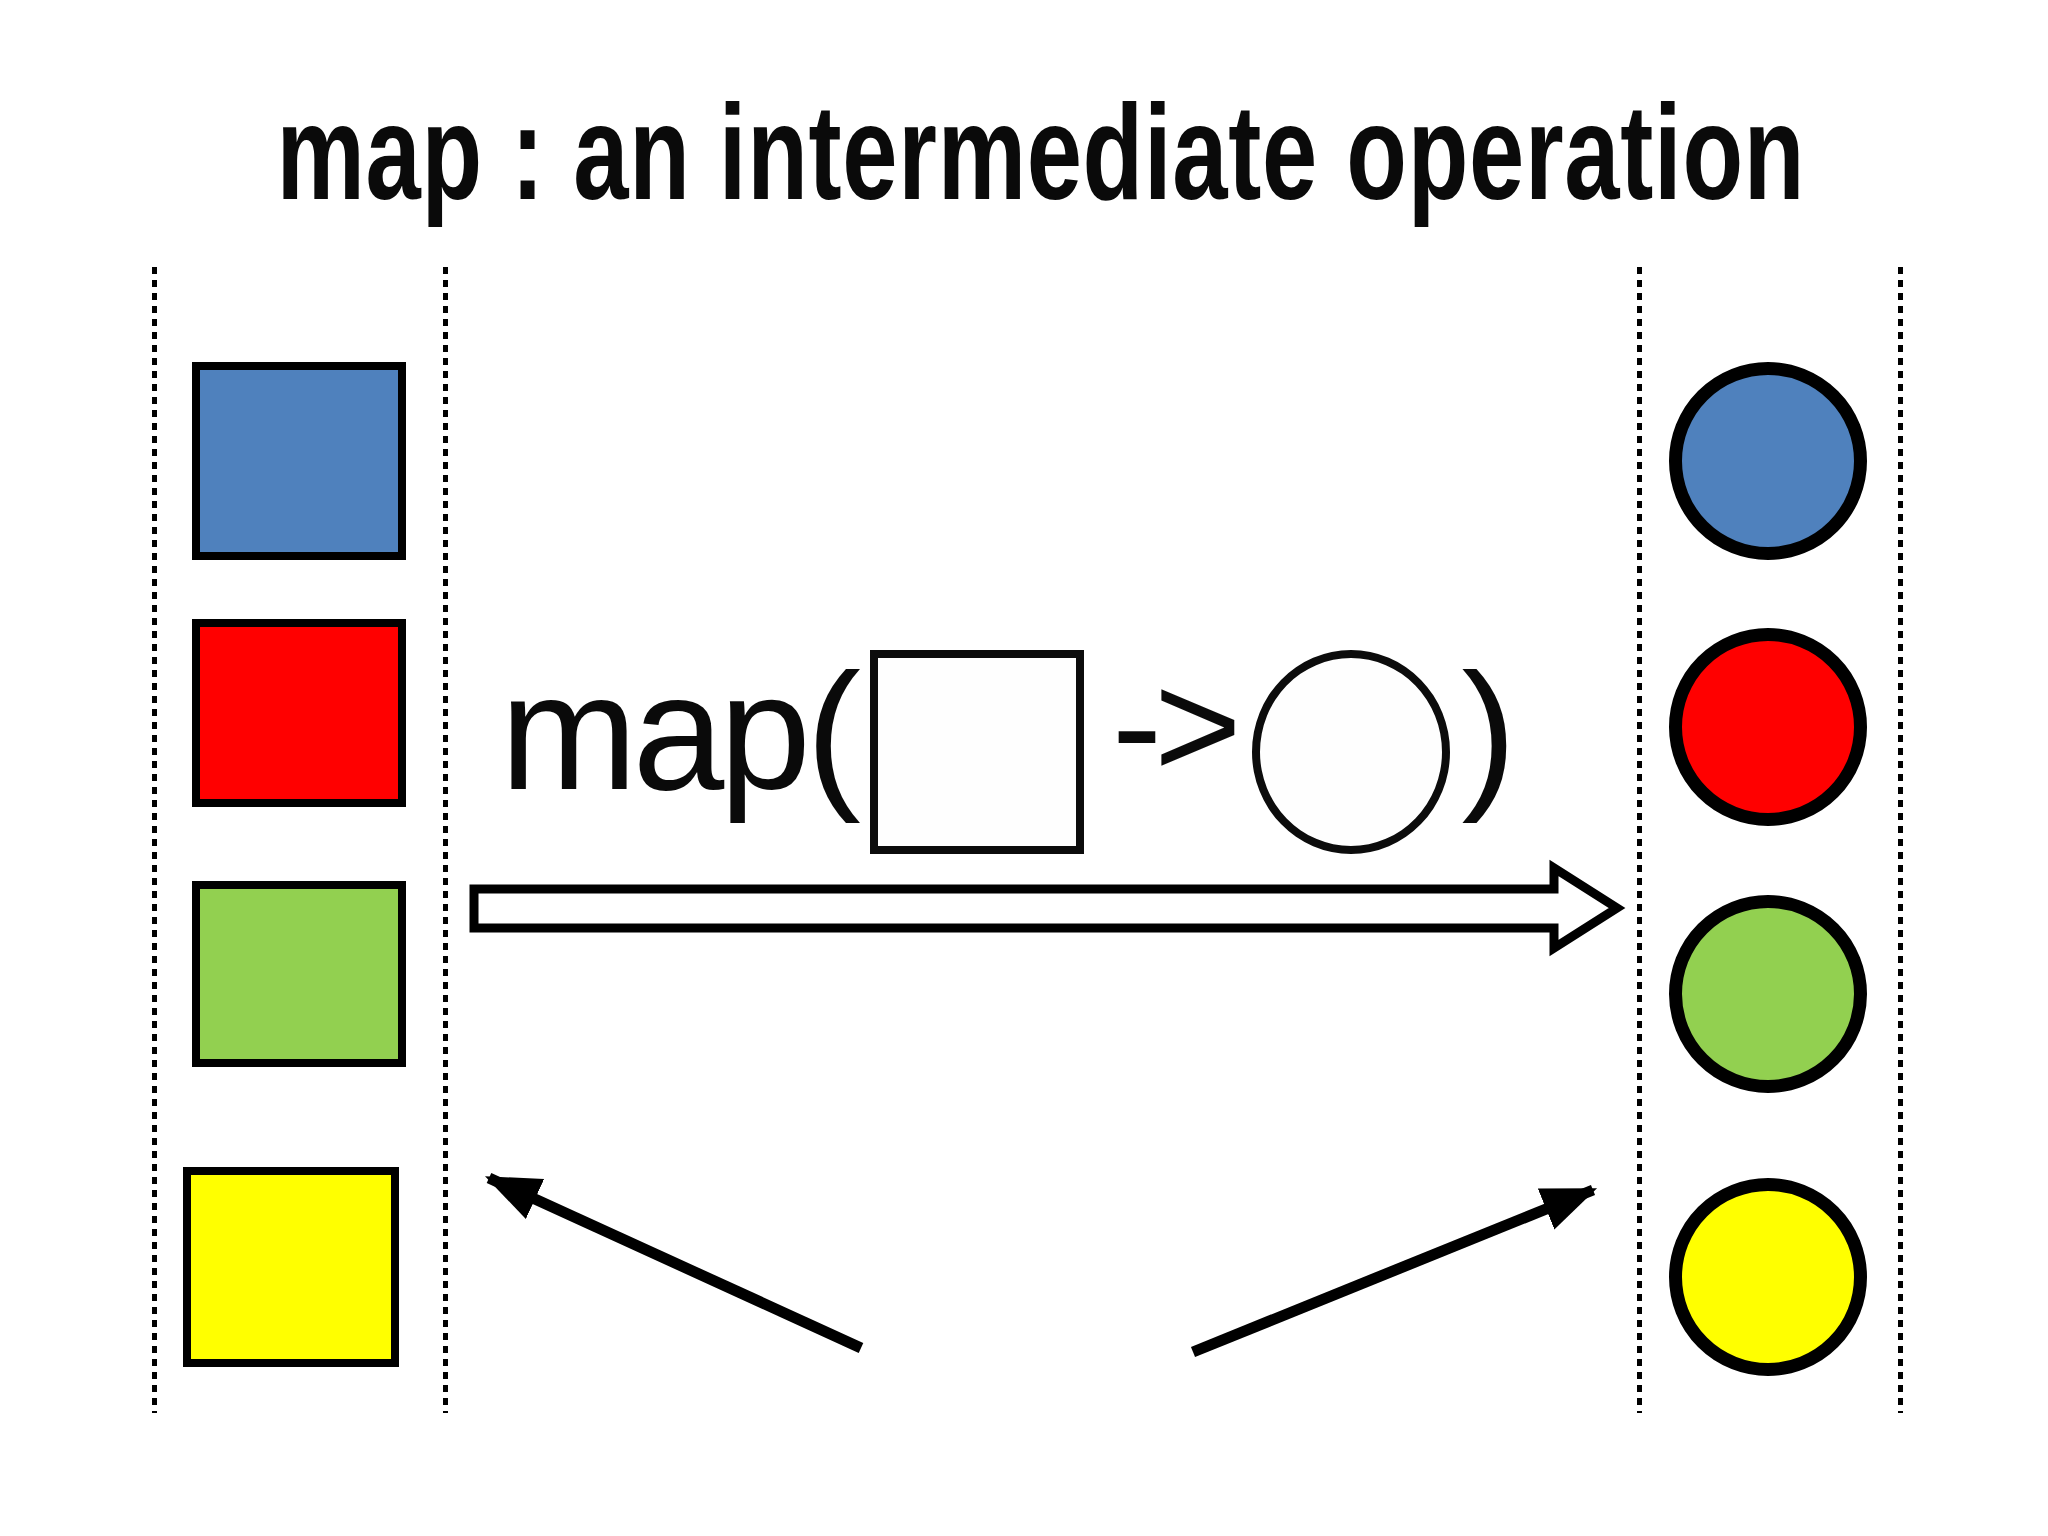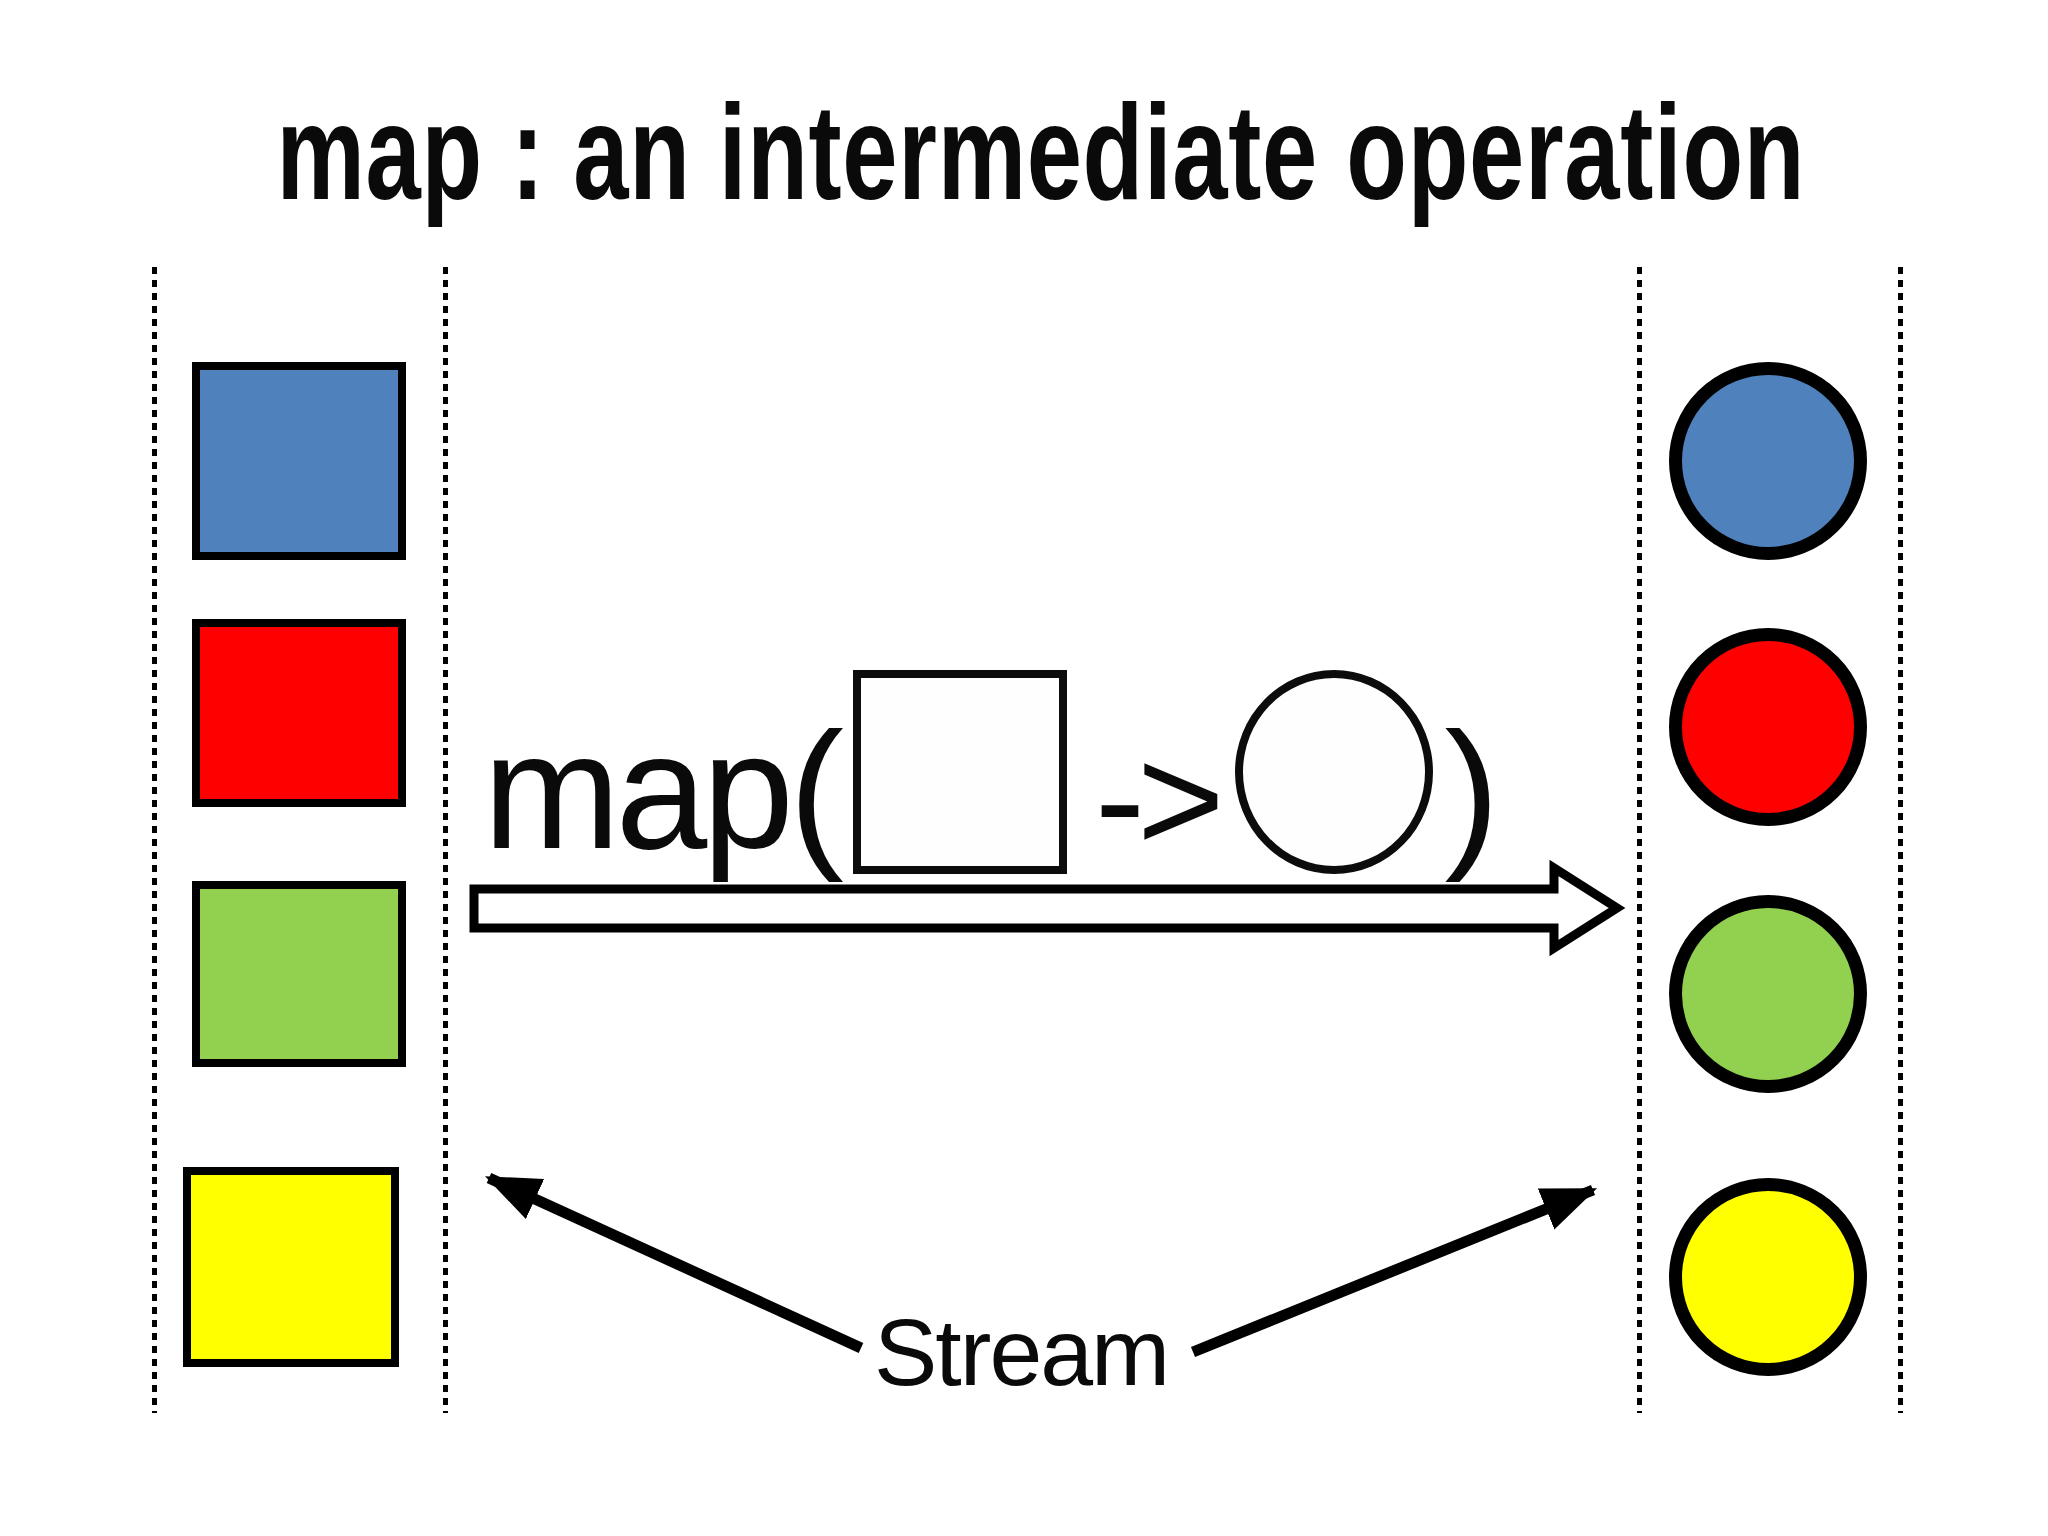--- a/index.html
+++ b/index.html
@@ -26,21 +26,21 @@
 
   
   .ci{position:absolute;left:1669px;width:172px;height:172px;border:13px solid #000;
       border-radius:50%;box-sizing:content-box;}
   .ci:nth-child(1){top:362px;}
   .ci:nth-child(2){top:628px;}
   .ci:nth-child(3){top:895px;}
   .ci:nth-child(4){top:1178px;}
 
   
-  .expr{position:absolute;left:483px;top:650px;height:224px;display:flex;align-items:flex-end;
+  .expr{position:absolute;left:500px;top:650px;height:224px;display:flex;align-items:flex-start;
         font-size:165px;line-height:1;white-space:nowrap;}
   .map-text{letter-spacing:-5px;}
   .glyph-square{width:198px;height:188px;border:8px solid #0c0c0c;background:#fefefe;margin-left:14px;}
   .arrow-token{margin-left:28px;font-size:150px;letter-spacing:-8px;}
   .glyph-circle{width:182px;height:188px;border:8px solid #0c0c0c;background:#fefefe;
                 border-radius:50%;margin-left:18px;}
   .close-paren{margin-left:12px;}
 
   
   .stream-label{position:absolute;left:874px;top:1305px;font-size:95px;line-height:1;
@@ -90,15 +90,14 @@
         <path d="M0,0 L5,2 L0,4 Z" fill="#000"></path>
       </marker>
     </defs>
 
     <polygon points="474,889 1554,889 1554,868 1617,908 1554,948 1554,928 474,928" fill="#FFFFFF" stroke="#000000" stroke-width="9" stroke-linejoin="miter"></polygon>
 
     <line x1="861" y1="1348" x2="489" y2="1178" stroke="#000" stroke-width="11" marker-end="url(#ah)"></line>
     <line x1="1193" y1="1352" x2="1593" y2="1190" stroke="#000" stroke-width="11" marker-end="url(#ah)"></line>
   </svg>
 
-  <div class="stream-label">Stream</div>
 
 </div>
 
 </body></html>

